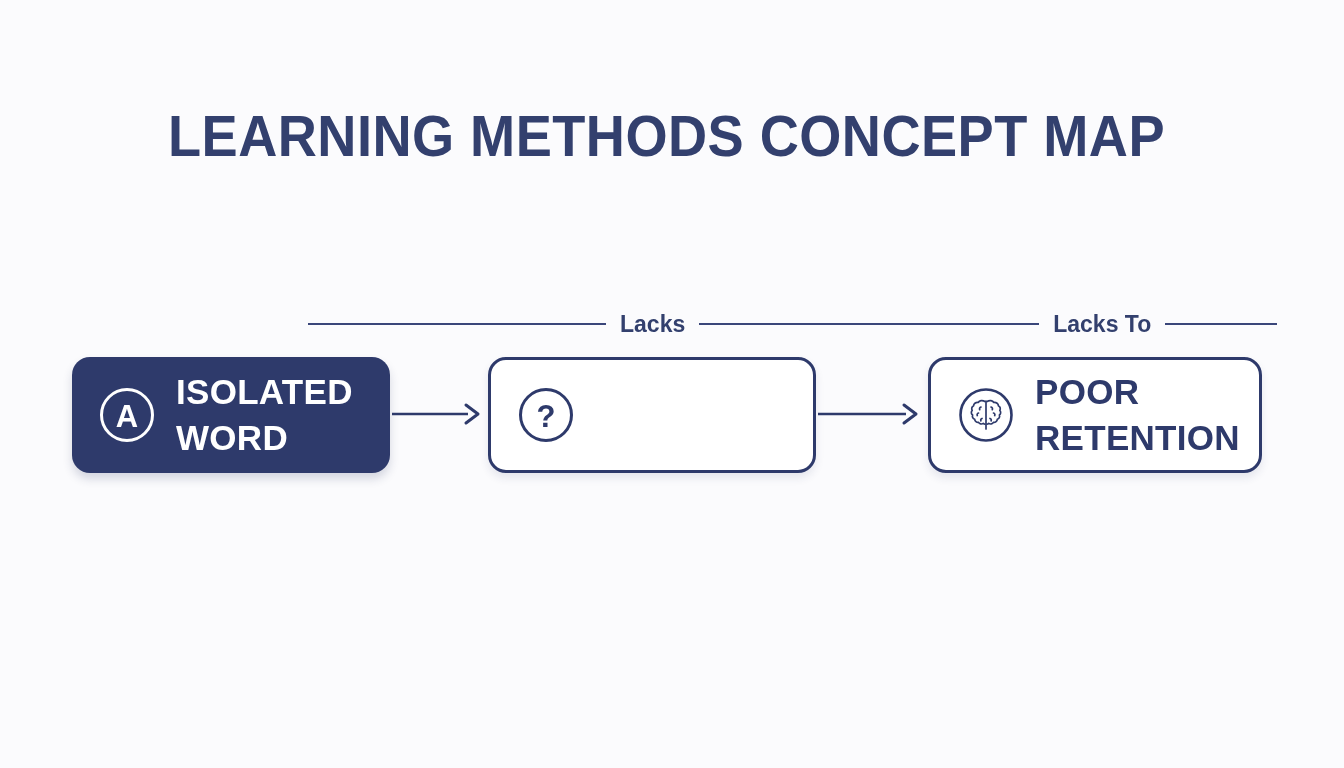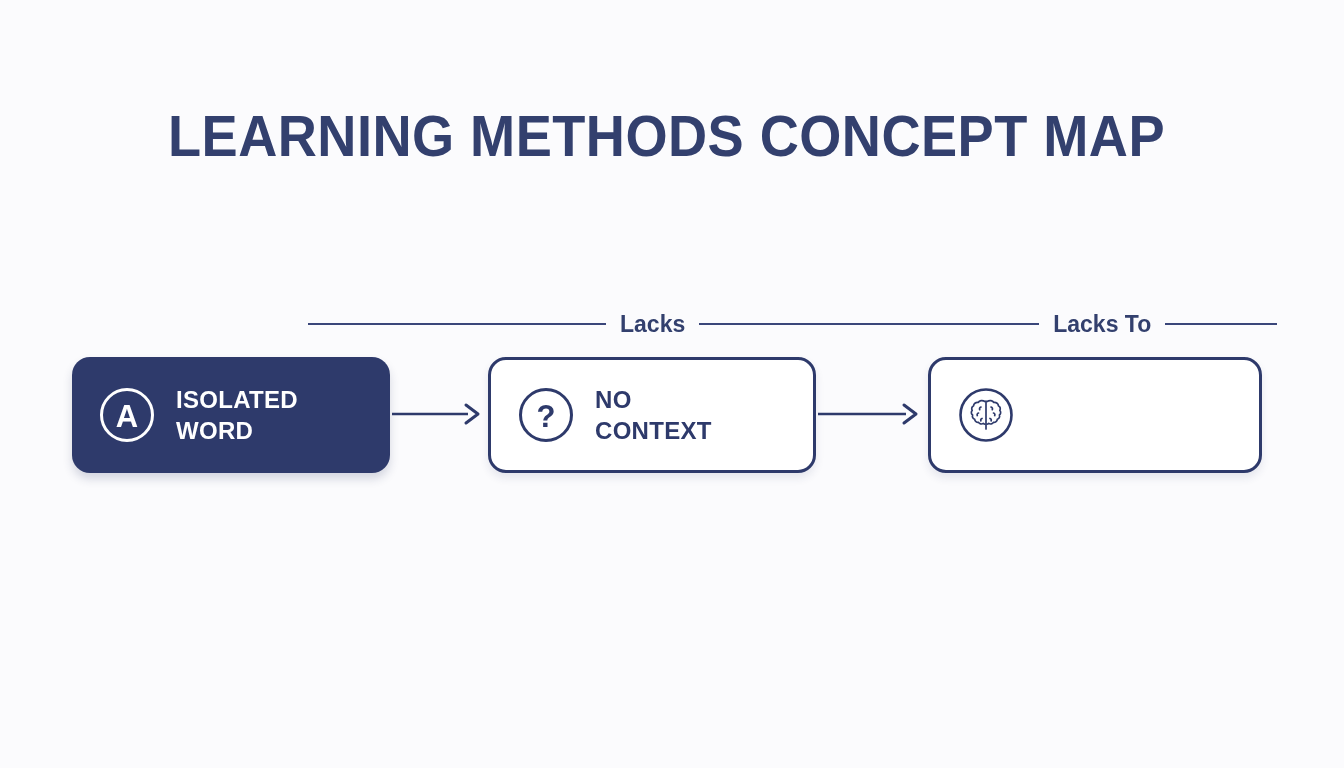--- a/index.html
+++ b/index.html
@@ -87,21 +87,21 @@
   .node.n3 { left: 928px; width: 334px; }
 
   .node-icon {
     flex: 0 0 auto;
     width: 58px;
     height: 58px;
     margin-right: 20px;
     display: block;
   }
   .node-text {
-    font-size: 24px;
+    font-size: 35px;
     font-weight: bold;
     line-height: 1.31;
     letter-spacing: 0.3px;
     white-space: pre-line;
   }
   .node.filled .node-text { color: #ffffff; }
   .node.outlined .node-text { color: #2e3a6b; }
 
   
   .connector {
@@ -137,22 +137,20 @@
 <svg class="connector c1" viewBox="0 0 94 32">
   <line x1="0" y1="16" x2="76" y2="16" stroke="#2e3a6b" stroke-width="2.5"></line>
   <polyline points="74,7 86,16 74,25" fill="none" stroke="#2e3a6b" stroke-width="3" stroke-linecap="round" stroke-linejoin="round"></polyline>
 </svg>
 
 <div class="node outlined n2">
   <svg class="node-icon" viewBox="0 0 58 58">
     <circle cx="29" cy="29" r="25.5" fill="none" stroke="#2e3a6b" stroke-width="3"></circle>
     <text x="29" y="41" text-anchor="middle" fill="#2e3a6b" font-family="Liberation Sans, sans-serif" font-size="31" font-weight="bold">?</text>
   </svg>
-  <div class="node-text">NO
-CONTEXT</div>
 </div>
 
 <svg class="connector c2" viewBox="0 0 108 32">
   <line x1="0" y1="16" x2="88" y2="16" stroke="#2e3a6b" stroke-width="2.5"></line>
   <polyline points="86,7 98,16 86,25" fill="none" stroke="#2e3a6b" stroke-width="3" stroke-linecap="round" stroke-linejoin="round"></polyline>
 </svg>
 
 <div class="node outlined n3">
   <svg class="node-icon" viewBox="0 0 58 58">
     <circle cx="29" cy="29" r="25.5" fill="none" stroke="#2e3a6b" stroke-width="2.6"></circle>
@@ -161,13 +159,15 @@
       <path d="M30 15.5c2.6-1.6 5.6-1 6.8 1 2.6-0.3 4.6 1.3 4.6 3.3 1.8 0.9 2.4 3 1.4 4.6 1.3 1.4 1.1 3.5-0.4 4.6 0.7 1.8-0.3 3.7-2.1 4.2-0.1 2-1.9 3.4-3.9 3.1-0.9 1.7-3.1 2.2-4.7 1.1-0.6 0.5-1.2 0.7-1.7 0.7"></path>
       <line x1="29" y1="15" x2="29" y2="43"></line>
       <path d="M24 21c-1.3 0.4-1.8 1.7-1.3 2.7"></path>
       <path d="M21.5 27c-1.2 0.3-1.7 1.5-1.2 2.5"></path>
       <path d="M25 32.5c-1.1 0.4-1.5 1.4-1.1 2.3"></path>
       <path d="M34 21c1.3 0.4 1.8 1.7 1.3 2.7"></path>
       <path d="M36.5 27c1.2 0.3 1.7 1.5 1.2 2.5"></path>
       <path d="M33 32.5c1.1 0.4 1.5 1.4 1.1 2.3"></path>
     </g>
   </svg>
+  <div class="node-text">POOR
+RETENTION</div>
 </div>
 
 </body></html>

